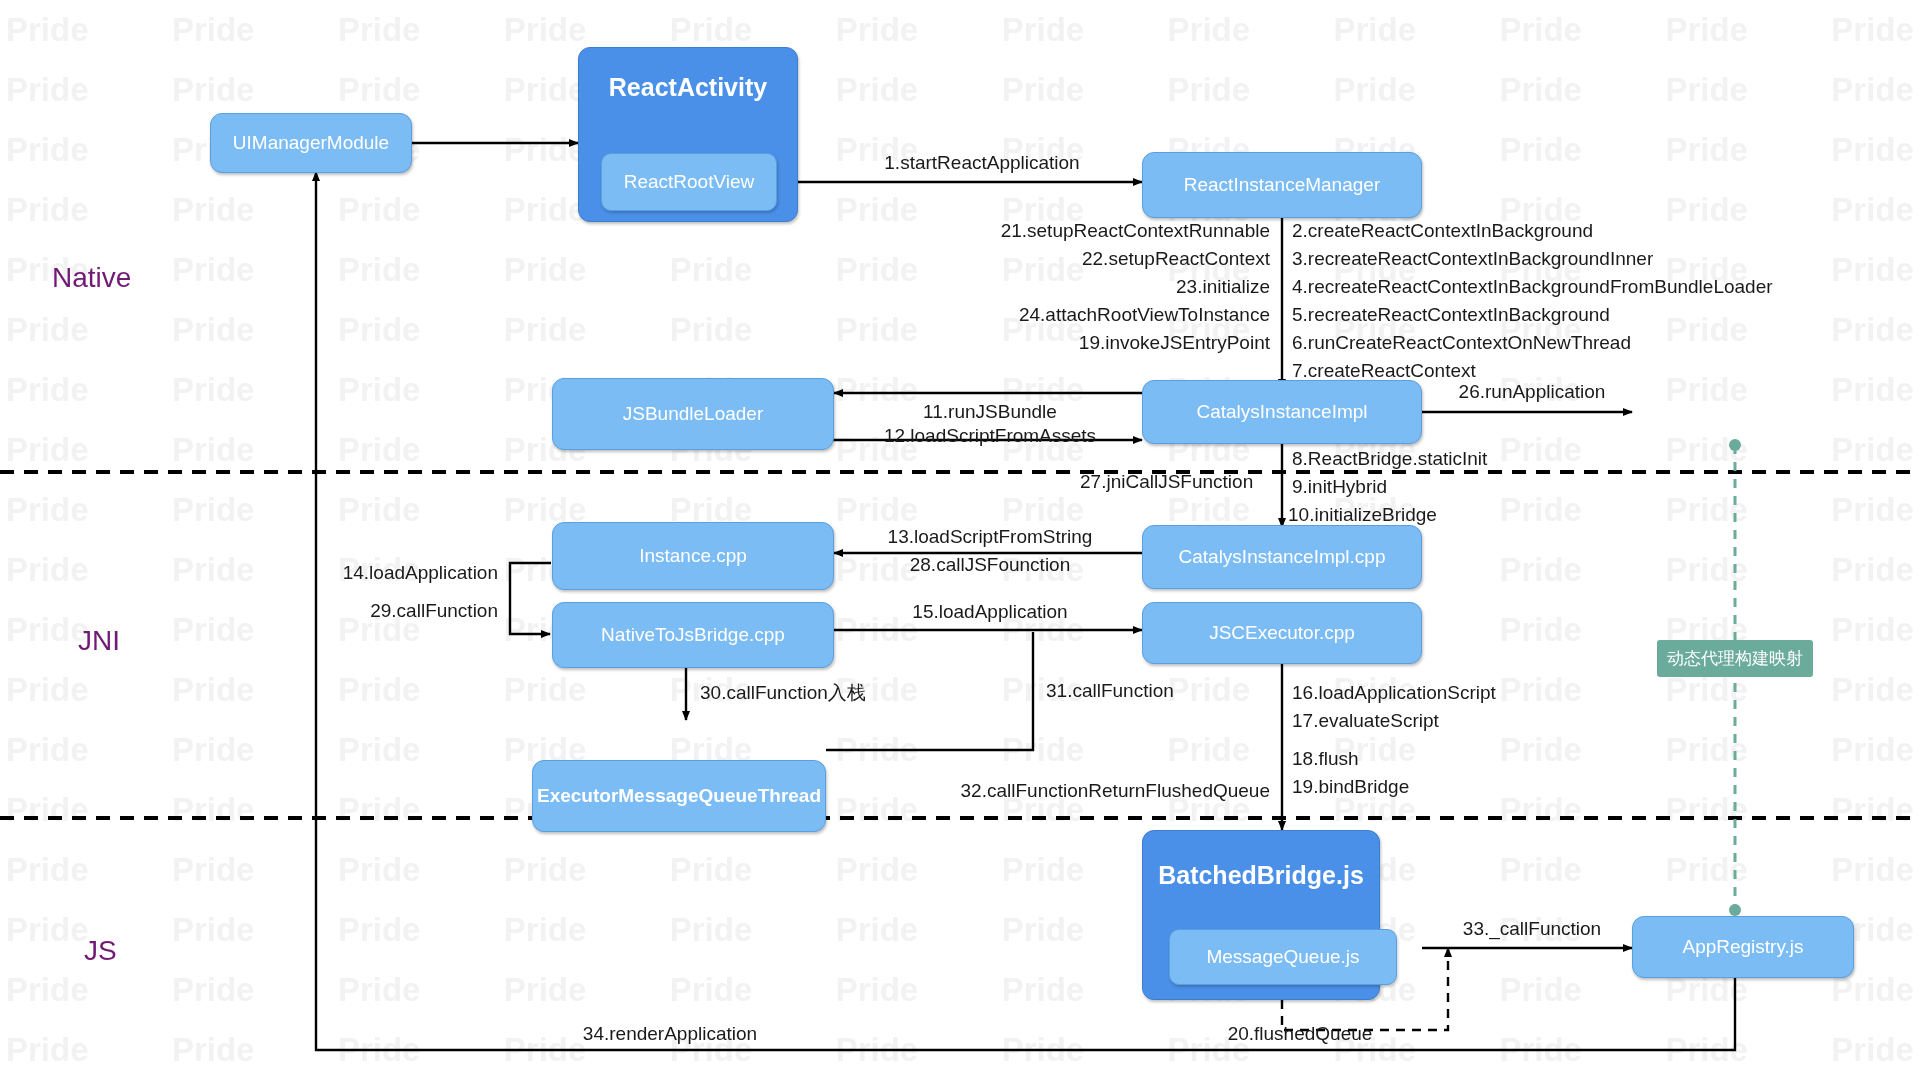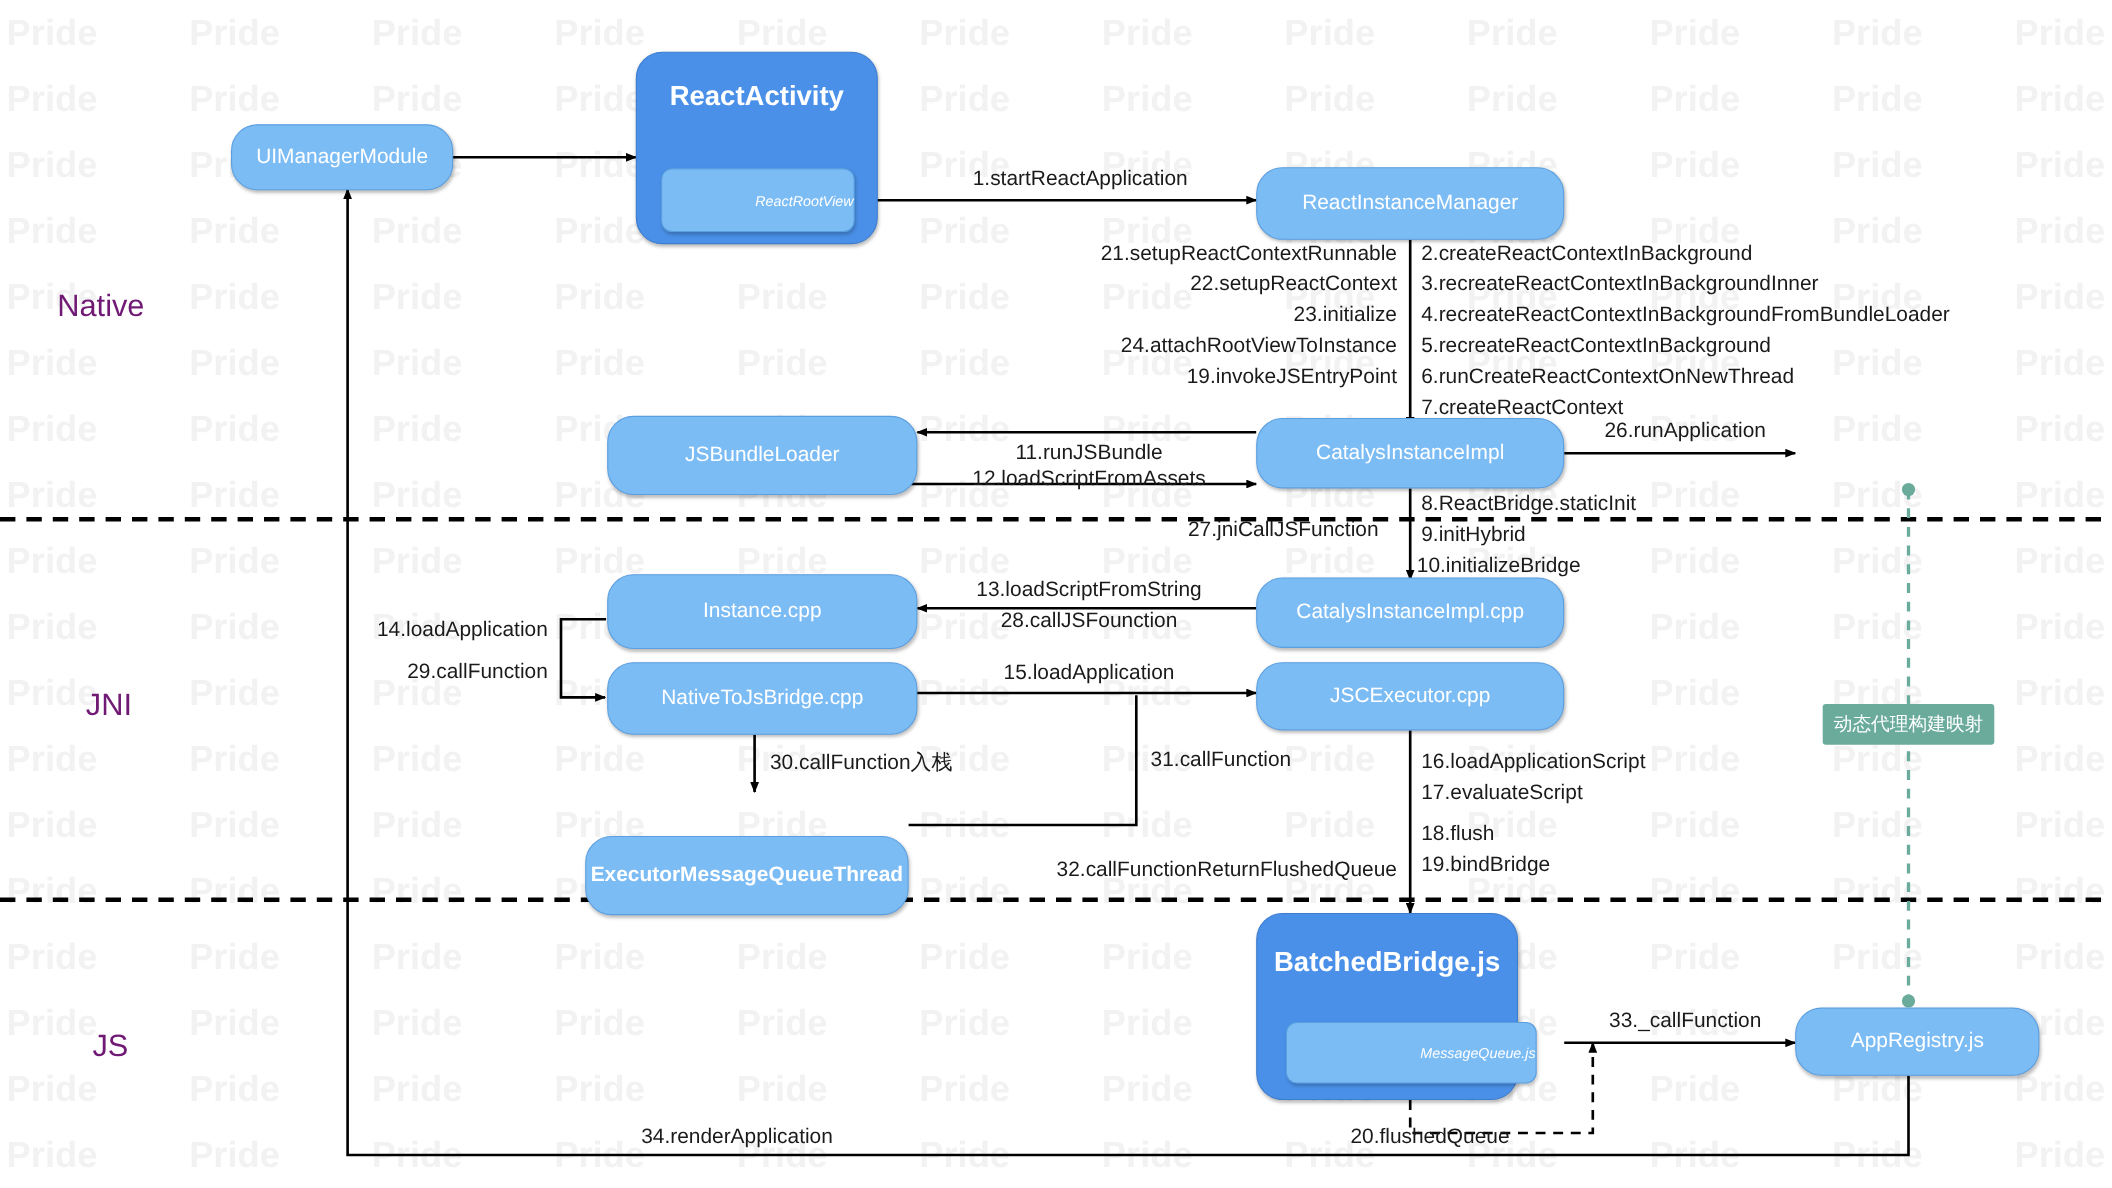--- a/index.html
+++ b/index.html
@@ -27,21 +27,21 @@
     letter-spacing:0px;
     user-select:none;
   }
 
   
   .layer-svg{position:absolute;left:0;top:0;width:1920px;height:1080px;z-index:1;}
   .nodes{position:absolute;left:0;top:0;width:1920px;height:1080px;z-index:2;}
 
   .node{
     position:absolute;box-sizing:border-box;
-    border-radius:24px;
+    border-radius:12px;
     display:flex;align-items:center;justify-content:center;
     color:#ffffff;
     font-size:19px;
     text-align:center;
     background:#7CBCF5;
     border:1px solid #5a9fe0;
     box-shadow:1px 2px 3px rgba(0,0,0,0.25);
   }
   .node.dark{
     background:#4A90E8;
@@ -53,24 +53,23 @@
   }
   .group-title{
     font-size:25px;font-weight:bold;color:#ffffff;
     text-align:center;
   }
   .inner-node{
     position:absolute;box-sizing:border-box;
     border-radius:10px;
     background:#7CBCF5;
     border:1px solid #5a9fe0;
-    display:flex;align-items:center;justify-content:flex-end;
-    color:#fff;font-size:13px;
+    display:flex;align-items:center;justify-content:center;
+    color:#fff;font-size:19px;
     box-shadow:1px 2px 3px rgba(0,0,0,0.2);
-    font-style:italic;
   }
 
   
   .lbl{
     position:absolute;
     font-size:19px;color:#1a1a1a;
     white-space:nowrap;
     z-index:3;
   }
   .lbl.r{text-align:right;}

